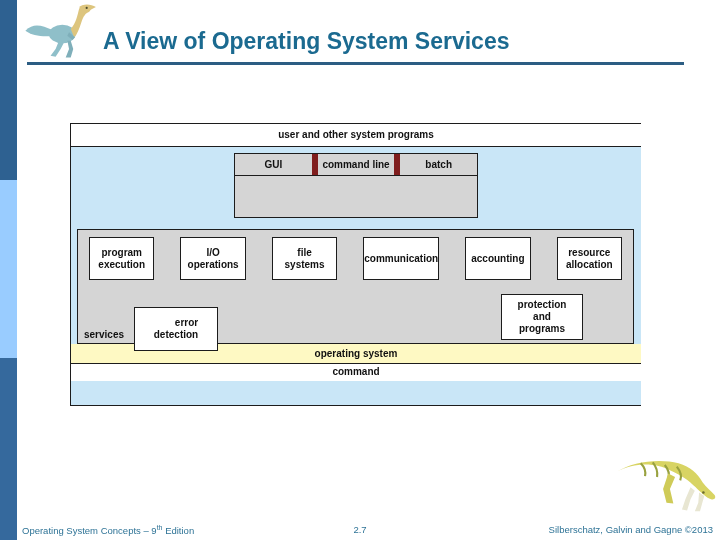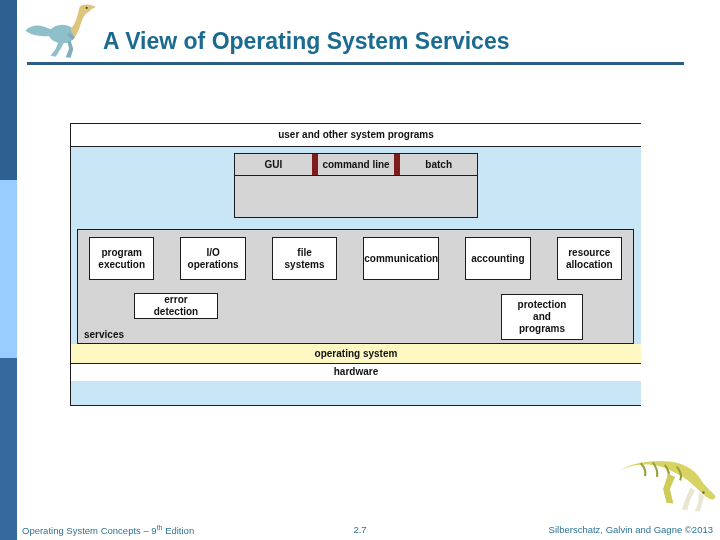--- a/index.html
+++ b/index.html
@@ -51,21 +51,21 @@
   .svc-box{
     flex:1;height:43px;background:#ffffff;border:1px solid #1c1c1c;
     display:flex;align-items:center;justify-content:center;
     text-align:center;white-space:pre-line;line-height:1.2;
   }
   .svc-float{
     position:absolute;background:#ffffff;border:1px solid #1c1c1c;
     display:flex;align-items:center;justify-content:center;
     text-align:center;white-space:pre-line;line-height:1.2;
   }
-  .svc-error{left:56px;top:63px;width:84px;height:26px;}
+  .svc-error{left:56px;top:77px;width:84px;height:44px;text-align:right;}
   .svc-protection{left:423px;top:64px;width:82px;height:46px;}
   .services-label{position:absolute;left:0;right:0;bottom:3px;text-align:left;padding-left:6px;}
   .bar-os{height:19px;line-height:19px;background:#fef9c3;}
   .bar-hw{height:18px;line-height:16px;background:#ffffff;border-top:1px solid #1c1c1c;}
   
   .footer-text{position:absolute;font-size:9.5px;color:#2e7396;top:524px;white-space:nowrap;}
   .footer-left{left:22px;}
   .footer-left sup{font-size:7px;}
   .footer-center{left:340px;width:40px;text-align:center;}
   .footer-right{right:7px;}
@@ -126,21 +126,21 @@
     </div>
     <div class="svc-float svc-error">error
 detection</div>
     <div class="svc-float svc-protection">protection
 and
 programs</div>
     <div class="services-label">services</div>
   </div>
 
   <div class="bar bar-os">operating system</div>
-  <div class="bar bar-hw">hardware</div>
+  <div class="bar bar-hw">command</div>
 
 </div>
 
 <svg class="dino-br" viewBox="0 0 120 78" aria-hidden="true">
   <path d="M2,26 C24,14 48,16 64,24 C78,30 86,36 94,44 C100,50 106,56 112,58 C116,59 118,56 116,53 C112,48 106,44 102,38 C96,28 88,20 74,16 C52,10 20,14 2,26 Z" fill="#d8d463"></path>
   <path d="M30,16 C34,20 36,26 35,31 M44,15 C48,20 50,26 49,32 M58,18 C62,23 64,29 62,34 M72,20 C76,25 78,31 76,36" stroke="#98a13f" stroke-width="2.5" fill="none"></path>
   <path d="M62,28 L56,46 L60,62 L68,63 L64,46 L70,32 Z" fill="#cfcb58"></path>
   <path d="M88,44 L82,58 L78,70 L84,71 L88,58 L93,48 Z" fill="#e8e6d2"></path>
   <path d="M98,50 L97,62 L93,72 L99,72 L102,61 L104,54 Z" fill="#e8e6d2"></path>
   <circle cx="103" cy="50" r="1.5" fill="#6b6b2f"></circle>

